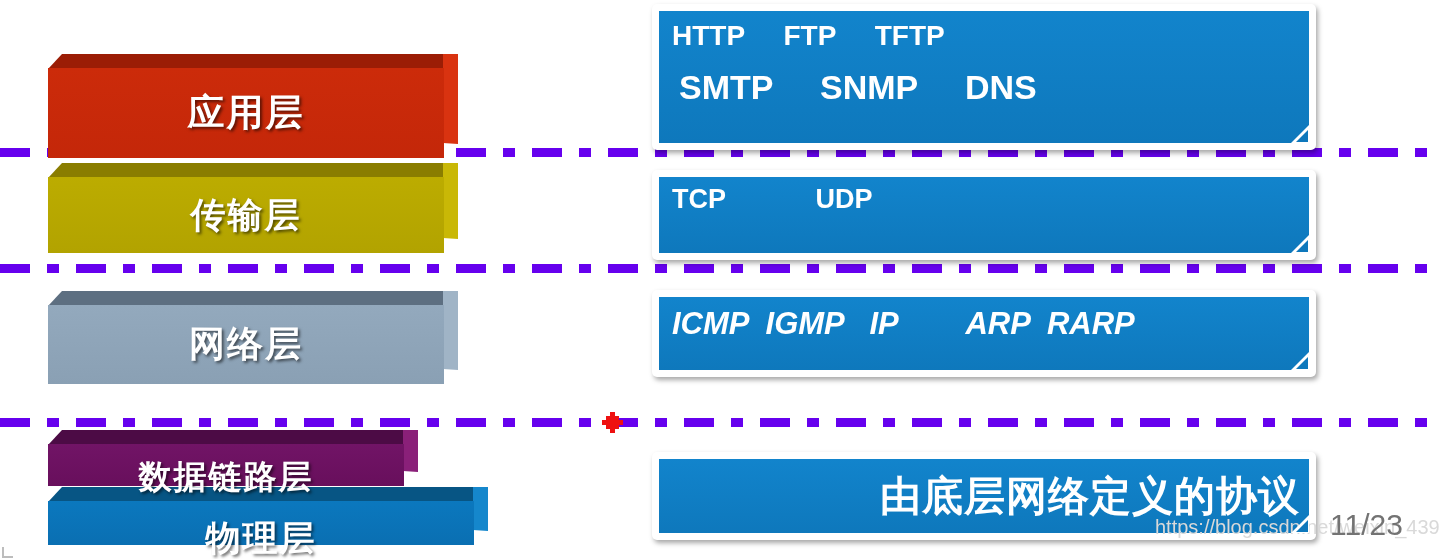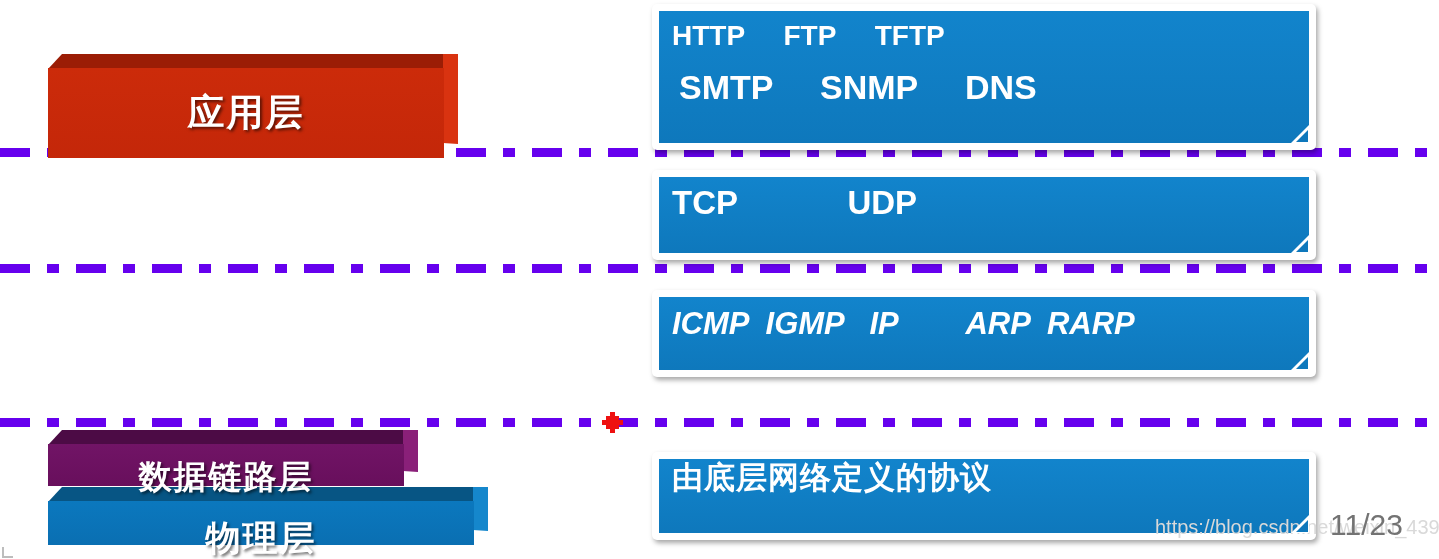--- a/index.html
+++ b/index.html
@@ -207,21 +207,33 @@
     <div class="divider-marker" style="left:606px; top:-2px;"></div>
   </div>
 
   <div class="layer3d lay-app" style="left:48px; top:18px; width:410px; height:104px;margin-top:36px;">
     <div class="top"></div>
     <div class="side"></div>
     <div class="face"></div>
     <div class="caption" style="font-size:37px;">应用层</div>
   </div>
 
-
+  <div class="layer3d lay-trans" style="left:48px; top:163px; width:410px; height:90px;">
+    <div class="top"></div>
+    <div class="side"></div>
+    <div class="face"></div>
+    <div class="caption" style="font-size:35px;">传输层</div>
+  </div>
+
+  <div class="layer3d lay-net" style="left:48px; top:291px; width:410px; height:93px;">
+    <div class="top"></div>
+    <div class="side"></div>
+    <div class="face"></div>
+    <div class="caption" style="font-size:36px;">网络层</div>
+  </div>
 
   <div class="layer3d lay-link" style="left:48px; top:430px; width:370px; height:56px;">
     <div class="top"></div>
     <div class="side"></div>
     <div class="face"></div>
     <div class="caption" style="font-size:33px; top:22px; bottom:-16px;">数据链路层</div>
   </div>
 
   <div class="layer3d lay-phy" style="left:48px; top:487px; width:440px; height:58px;">
     <div class="top"></div>
@@ -233,32 +245,32 @@
   <div class="protobox" style="left:652px; top:4px; width:664px; height:146px;">
     <div class="inner"></div>
     <div class="fold"></div>
     <div class="ptext" style="font-size:28px;">HTTP     FTP     TFTP</div>
     <div class="ptext" style="font-size:34px; top:62px;margin-left:7px;">SMTP     SNMP     DNS</div>
   </div>
 
   <div class="protobox" style="left:652px; top:170px; width:664px; height:90px;">
     <div class="inner"></div>
     <div class="fold"></div>
-    <div class="ptext" style="font-size:33px; top:12px;">TCP            UDP</div>
+    <div class="ptext" style="font-size:27px; top:12px;">TCP            UDP</div>
   </div>
 
   <div class="protobox" style="left:652px; top:290px; width:664px; height:87px;">
     <div class="inner"></div>
     <div class="fold"></div>
     <div class="ptext" style="font-size:31px; top:14px;font-style:italic;">ICMP  IGMP   IP        ARP  RARP</div>
   </div>
 
   <div class="protobox" style="left:652px; top:452px; width:664px; height:88px;">
     <div class="inner"></div>
     <div class="fold"></div>
-    <div class="ptext cjk" style="font-size:31px; top:6px;">由底层网络定义的协议</div>
+    <div class="ptext cjk" style="font-size:41px; top:18px;text-align:right;">由底层网络定义的协议</div>
   </div>
 
   <div class="watermark" style="left:1155px; top:516px;">https://blog.csdn.net/weixin_43933924</div>
   <div class="pagenum" style="left:1330px; top:508px;">11/23</div>
 
   <div class="corner-tick"></div>
 </div>
 
 </body></html>

